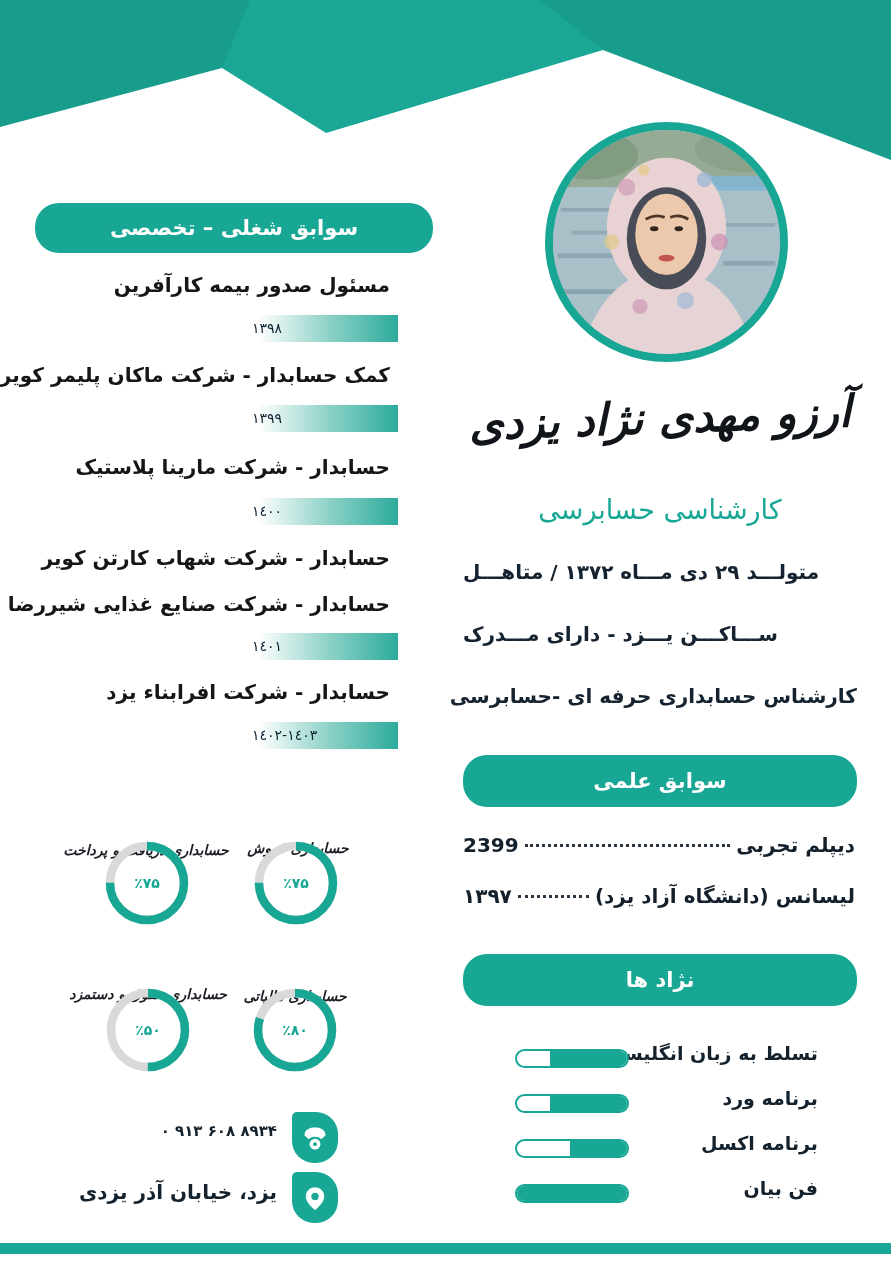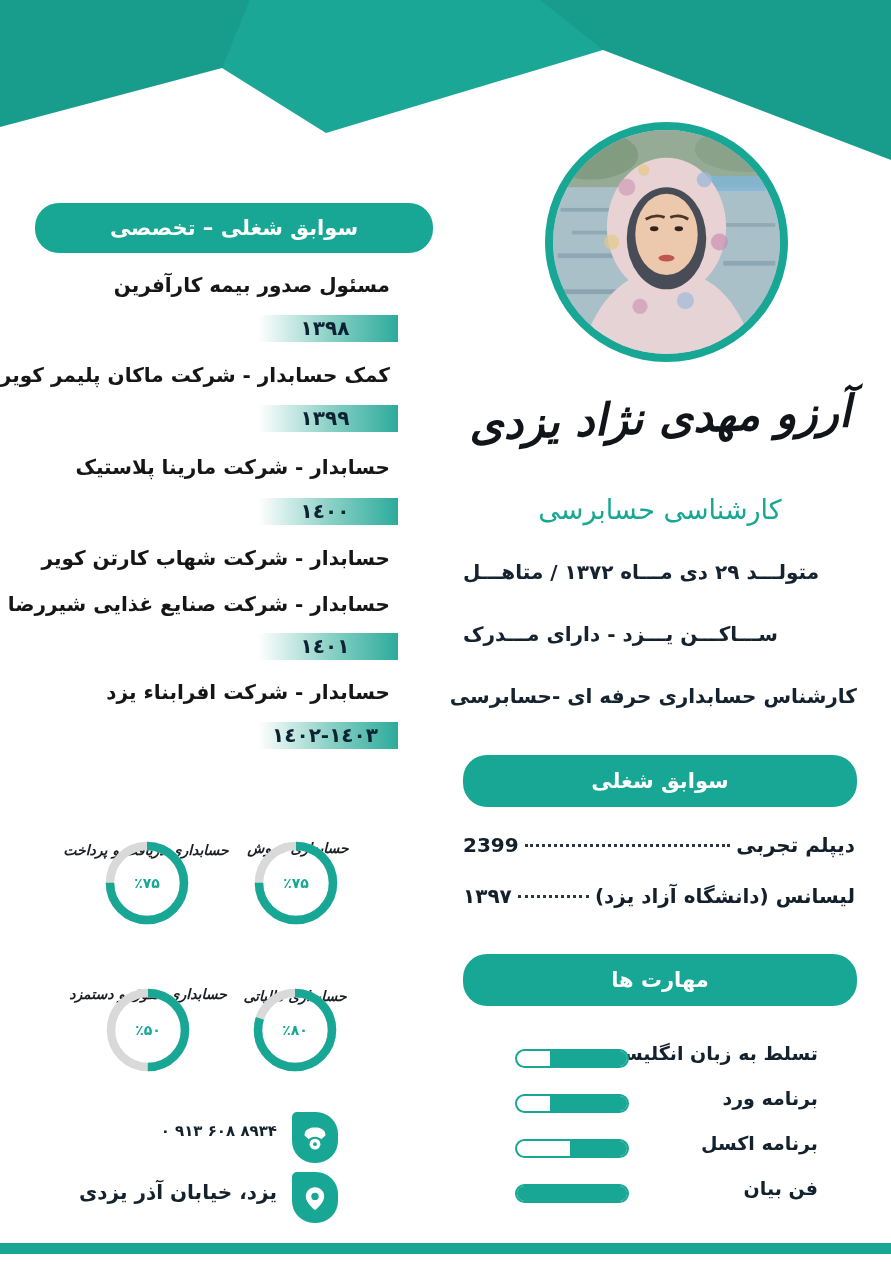--- a/index.html
+++ b/index.html
@@ -42,21 +42,21 @@
     display:flex;align-items:center;justify-content:center;
   }
   
   .job{
     position:absolute;right:501px;font-size:20px;font-weight:bold;color:#161616;
     white-space:nowrap;line-height:30px;
   }
   .yearbar{
     position:absolute;left:252px;width:146px;height:27px;line-height:27px;
     background:linear-gradient(to left,#2cab9c 0%,#8ed2c7 48%,rgba(255,255,255,0) 96%);
-    color:#0d2233;font-weight:bold;font-size:20px;text-align:center;direction:ltr;
+    color:#0d2233;font-weight:normal;font-size:14px;text-align:left;direction:ltr;
   }
   
   .donutlabel{
     position:absolute;width:180px;text-align:center;font-size:14px;font-weight:bold;
     font-style:italic;color:#1c2026;white-space:nowrap;margin-top:40px;
   }
   .donut{position:absolute;width:90px;height:90px;}
   .donut .track{fill:none;stroke:#d9d9d9;stroke-width:8.5;}
   .donut .arc{fill:none;stroke:var(--accent);stroke-width:8.5;transform:rotate(-90deg);transform-origin:45px 45px;}
   .donut-text{
@@ -186,35 +186,35 @@
   </svg>
 
   <div class="donutlabel" style="left:58px;top:946px">حسابداری حقوق و دستمزد</div>
   <svg class="donut" style="left:103px;top:985px" viewBox="0 0 90 90">
     <circle class="track" cx="45" cy="45" r="37"></circle>
     <circle class="arc" cx="45" cy="45" r="37" stroke-dasharray="116.24 232.48"></circle>
     <text class="donut-text" x="45" y="50">٪۵۰</text>
   </svg>
 
   <div class="pill" style="left:463px;top:755px;width:394px;height:52px">
-    <span>سوابق شغلی</span>
+    <span>سوابق علمی</span>
   </div>
   <div class="edurow" style="top:833px">
     <span>دیپلم تجربی</span>
     <span class="dots"></span>
     <span class="yr">2399</span>
   </div>
   <div class="edurow" style="top:884px">
     <span>لیسانس (دانشگاه آزاد یزد)</span>
     <span class="dots"></span>
     <span class="yr">۱۳۹۷</span>
   </div>
 
   <div class="pill" style="left:463px;top:954px;width:394px;height:52px">
-    <span>مهارت ها</span>
+    <span>نژاد ها</span>
   </div>
 
   <div class="skilllabel" style="top:1040px">تسلط به زبان انگلیسی</div>
   <div class="skillbar" style="top:1049px">
     <div class="skillfill" style="width: 70%;"></div>
   </div>
 
   <div class="skilllabel" style="top:1085px">برنامه ورد</div>
   <div class="skillbar" style="top:1094px">
     <div class="skillfill" style="width: 70%;"></div>

